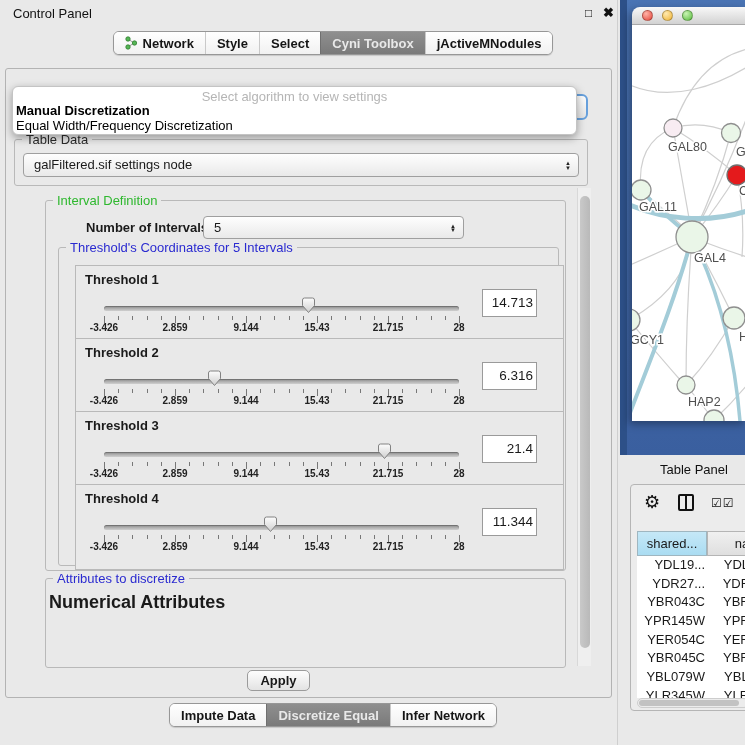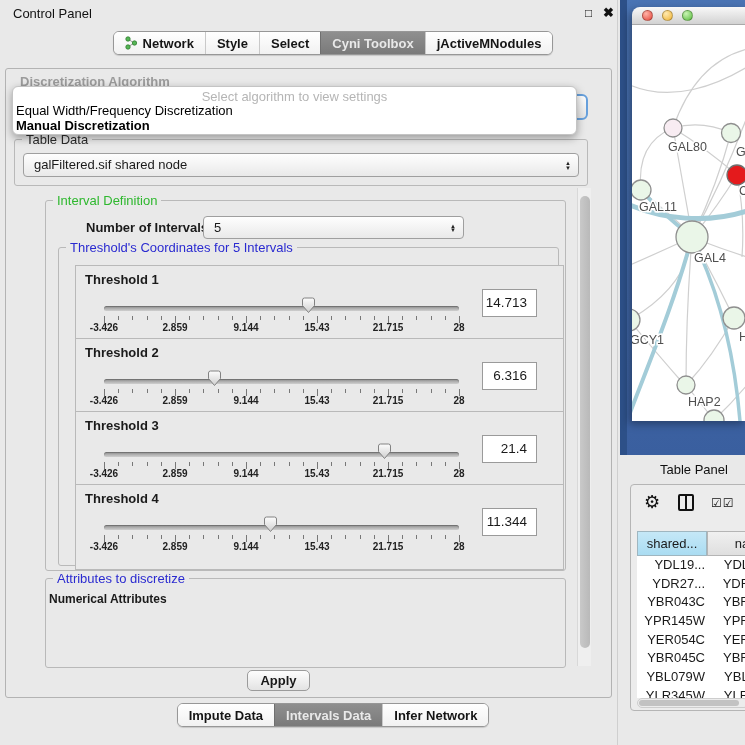--- a/index.html
+++ b/index.html
@@ -43,24 +43,24 @@
   
   .th-panel { position:absolute; left:16px; width:489px; height:86px; border:1px solid #b9b9b9; background:#e9e9e9; }
   .th-label { position:absolute; left:9px; top:6px; font-weight:bold; font-size:13px; }
   .slider { position:absolute; left:28px; top:0; width:355px; height:73px; }
   .track { position:absolute; left:0; top:40px; width:355px; height:5px; border-radius:3px; background:linear-gradient(#8f8f8f,#cfcfcf); box-shadow:inset 0 1px 1px rgba(0,0,0,.25); }
   .thumb-pos { position:absolute; top:31px; width:15px; height:17px; }
   .ticks-minor { position:absolute; left:0; top:50px; width:356px; height:4px; background:repeating-linear-gradient(90deg,#777 0 1px,transparent 1px 14.2px); }
   .ticks-major { position:absolute; left:0; top:50px; width:356px; height:7px; background:repeating-linear-gradient(90deg,#777 0 1px,transparent 1px 71px); }
   .scale-row { position:absolute; left:0; top:56px; width:355px; height:12px; }
   .scale-label { position:absolute; top:0; transform:translateX(-50%); font-size:10px; font-weight:bold; color:#222; white-space:nowrap; }
-  .value-box { position:absolute; left:406px; top:23px; width:55px; height:28px; background:#fff; border:1px solid #9a9a9a; font-size:13.5px; line-height:26px; text-align:right; padding-right:9px; }
-
-  
-  .attr-sub { position:absolute; left:3px; top:13px; font-weight:bold; font-size:12px; }
+  .value-box { position:absolute; left:406px; top:23px; width:55px; height:28px; background:#fff; border:1px solid #9a9a9a; font-size:13.5px; line-height:26px; text-align:right; padding-right:3px; }
+
+  
+  .attr-sub { position:absolute; left:3px; top:13px; font-weight:bold; font-size:18px; }
   .attr-list { position:absolute; left:13px; top:36px; width:495px; height:52px; background:#fff; border:1px solid #ababab; overflow:hidden; }
   .attr-item { font-size:13px; line-height:17px; padding-left:12px; white-space:nowrap; }
   .attr-scroll { position:absolute; right:1px; top:1px; width:9px; height:50px; background:#ededed; }
   .attr-scroll .thumb { position:absolute; left:1px; top:1px; width:7px; height:44px; background:#c3c3c3; border-radius:4px; }
 
   .apply-btn { position:absolute; left:247px; top:670px; width:63px; height:21px; background:linear-gradient(#fdfdfd,#e3e3e3); border:1px solid #9b9b9b; border-radius:5px; font-size:13px; font-weight:bold; text-align:center; line-height:19px; }
 
   .v-scrollbar { position:absolute; left:577px; top:188px; width:14px; height:478px; background:#efefef; border-left:1px solid #d8d8d8; }
   .v-scrollbar .thumb { position:absolute; left:2px; top:8px; width:10px; height:452px; background:linear-gradient(90deg,#c9c9c9,#b9b9b9); border-radius:5px; }
 
@@ -146,36 +146,35 @@
             <span>Cyni Toolbox</span>
           </div>
         <div class="tab">
             <span>jActiveMNodules</span>
           </div>
       </div>
     </div>
 
     <div class="cp-main"></div>
 
-    <div class="faded-group-title">Discretization Algorithm</div>
     <div class="combo-fragment"></div>
 
     <div class="groupbox" style="left:14px; top:139px; width:574px; height:47px;">
       <span class="gb-title dark">Table Data</span>
       <div class="combo" style="left:8px; top:13px; width:556px; height:24px;">
-        <span>galFiltered.sif shared node</span>
+        <span>galFiltered.sif settings node</span>
         <span class="spin">▲
 ▼</span>
       </div>
     </div>
 
     <div class="popup">
       <div class="hint">Select algorithm to view settings</div>
+      <div class="item bold">Manual Discretization</div>
       <div class="item">Equal Width/Frequency Discretization</div>
-      <div class="item bold">Manual Discretization</div>
     </div>
 
     <div class="groupbox" style="left:45px; top:200px; width:521px; height:371px;">
       <span class="gb-title green">Interval Definition</span>
 
       <div style="position:absolute; left:40px; top:19px; font-weight:bold;">Number of Intervals</div>
       <div class="combo" style="left:157px; top:15px; width:261px; height:23px;">
         <span>5</span>
         <span class="spin">▲
 ▼</span>
@@ -280,21 +279,21 @@
     <div class="v-scrollbar">
       <div class="thumb"></div>
     </div>
 
     <div class="tabbar bottom">
       <div class="tabgroup">
         <div class="tab">
             <span>Impute Data</span>
           </div>
         <div class="tab selected">
-            <span>Intervals Data</span>
+            <span>Discretize Equal</span>
           </div>
         <div class="tab">
             <span>Infer Network</span>
           </div>
       </div>
     </div>
   </div>
 
   <div class="desktop"></div>
 

